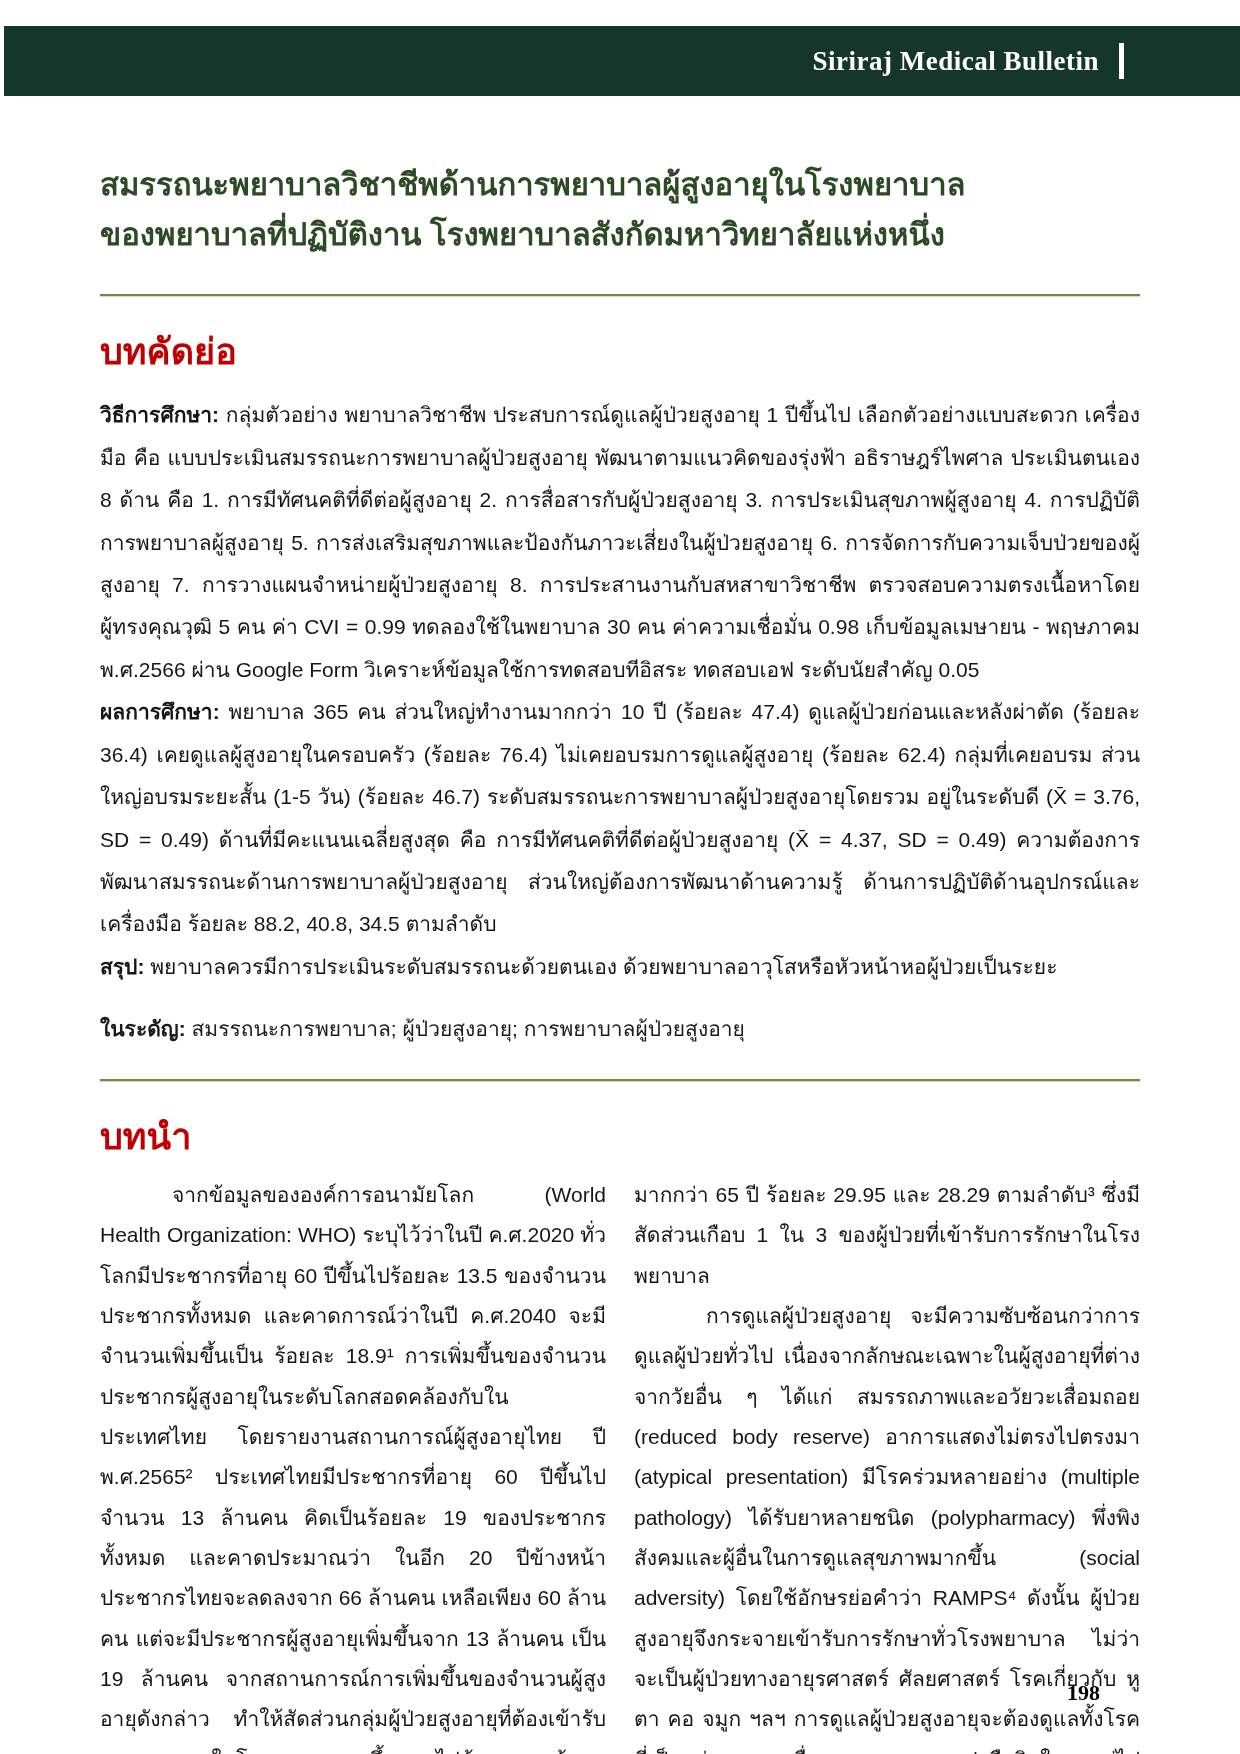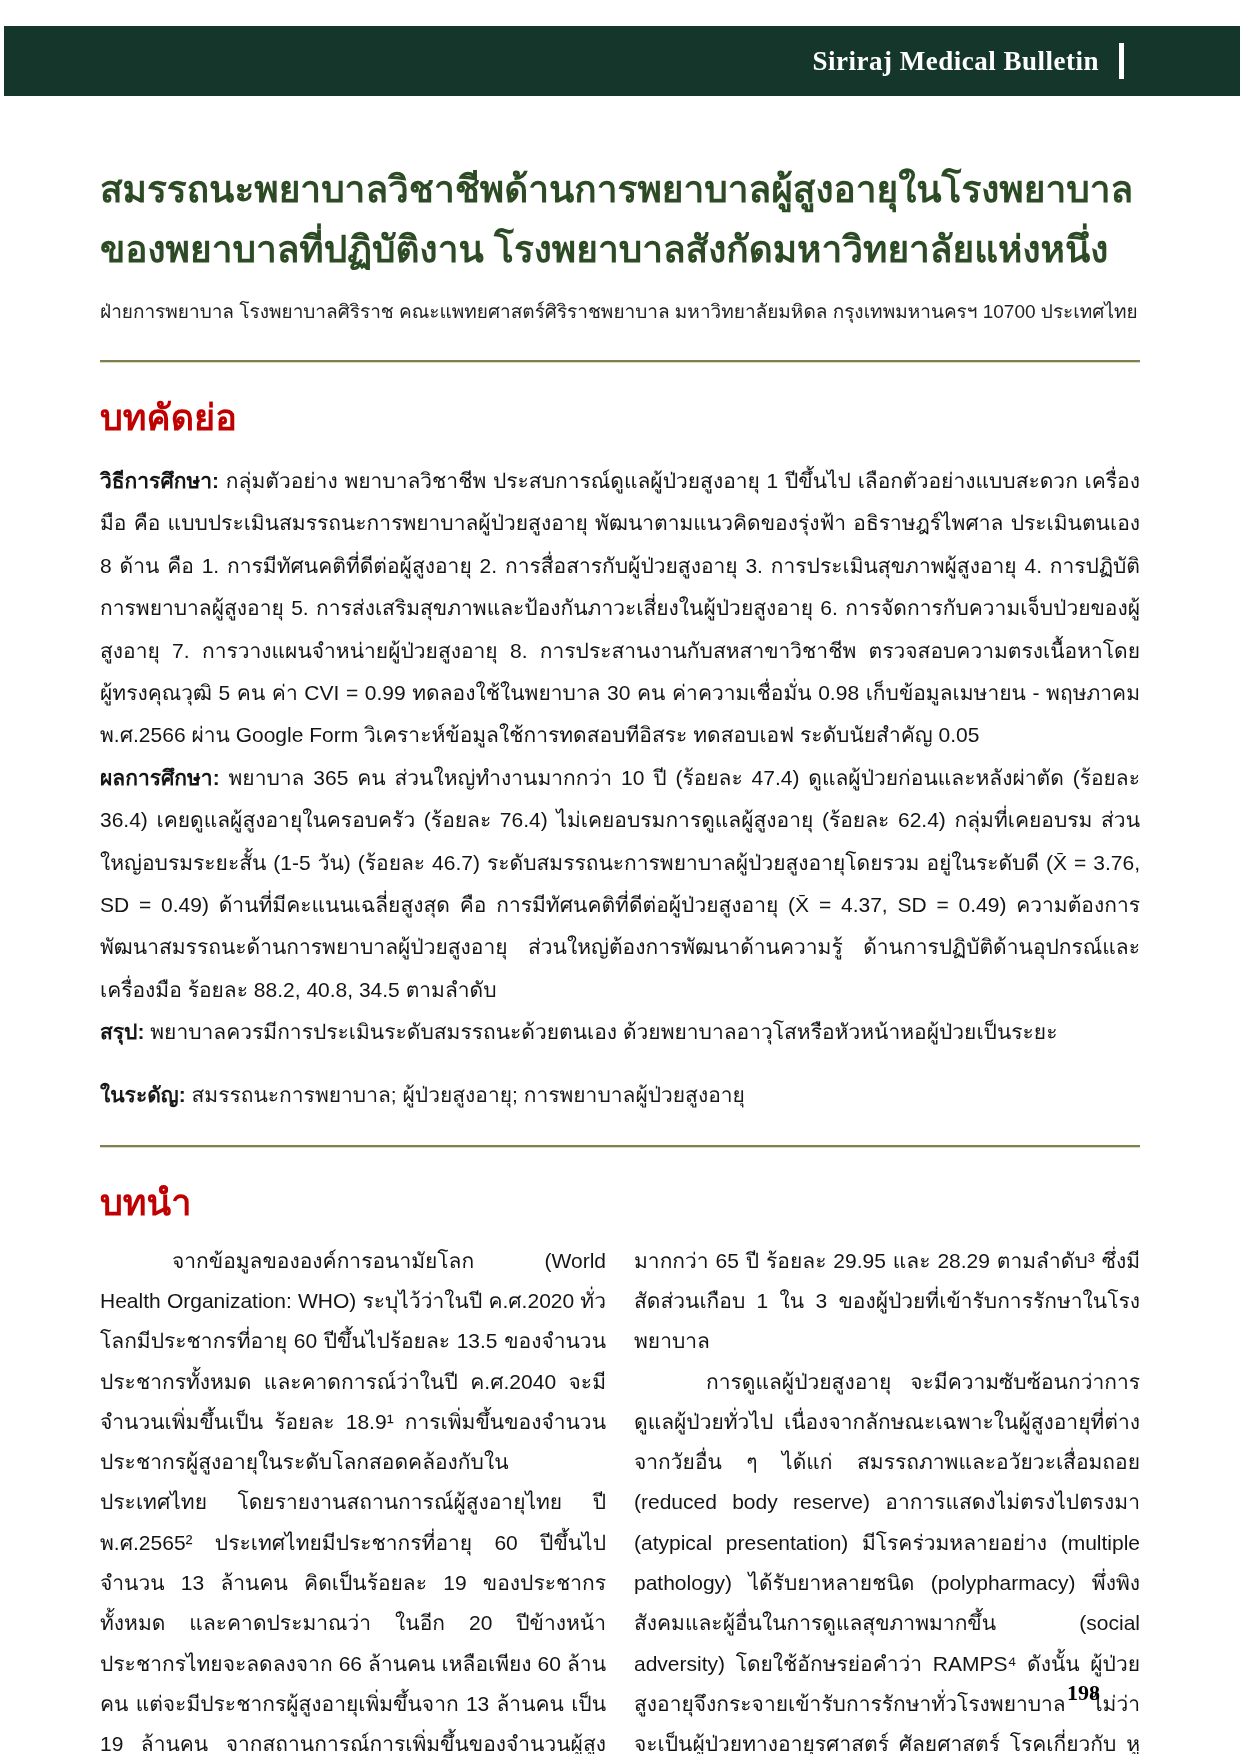--- a/index.html
+++ b/index.html
@@ -22,21 +22,21 @@
     font-family: "Liberation Serif", serif;
     font-weight: 700; font-size: 27px; color: #ffffff;
     letter-spacing: 0.5px;
   }
   .banner-rule {
     width: 5px; height: 36px; background: #ffffff; margin-left: 20px;
   }
   
   .content { position: absolute; top: 160px; left: 100px; width: 1040px; }
   .article-title {
-    color: #2c4a24; font-weight: 700; font-size: 37px; line-height: 1.62;
+    color: #2c4a24; font-weight: 700; font-size: 31px; line-height: 1.62;
   }
   .authors { margin-top: 26px; font-size: 20px; font-weight: 700; color: #111; }
   .affiliation { margin-top: 16px; font-size: 19px; font-weight: 400; color: #222; }
   .rule {
     margin-top: 34px; height: 0;
     border-top: 2px solid #7e8050;
     border-bottom: 1px solid #d9d9bd;
   }
   .section-heading {
     margin-top: 26px; color: #c00000; font-weight: 700; font-size: 36px;
@@ -69,21 +69,20 @@
 </header>
 
 <main class="content">
 
   <h1 class="article-title">
     <div>สมรรถนะพยาบาลวิชาชีพด้านการพยาบาลผู้สูงอายุในโรงพยาบาล</div>
     <div>ของพยาบาลที่ปฏิบัติงาน โรงพยาบาลสังกัดมหาวิทยาลัยแห่งหนึ่ง</div>
   </h1>
 
 
-  <div class="affiliation">ฝ่ายการพยาบาล โรงพยาบาลศิริราช คณะแพทยศาสตร์ศิริราชพยาบาล มหาวิทยาลัยมหิดล กรุงเทพมหานครฯ 10700 ประเทศไทย</div>
 
   <div class="rule"></div>
 
   <h2 class="section-heading">บทคัดย่อ</h2>
 
   <div class="abstract-body">
     <p><span class="inline-label">วิธีการศึกษา:</span><span> กลุ่มตัวอย่าง พยาบาลวิชาชีพ ประสบการณ์ดูแลผู้ป่วยสูงอายุ 1 ปีขึ้นไป เลือกตัวอย่างแบบสะดวก เครื่องมือ คือ แบบประเมินสมรรถนะการพยาบาลผู้ป่วยสูงอายุ พัฒนาตามแนวคิดของรุ่งฟ้า อธิราษฎร์ไพศาล ประเมินตนเอง 8 ด้าน คือ 1. การมีทัศนคติที่ดีต่อผู้สูงอายุ 2. การสื่อสารกับผู้ป่วยสูงอายุ 3. การประเมินสุขภาพผู้สูงอายุ 4. การปฏิบัติการพยาบาลผู้สูงอายุ 5. การส่งเสริมสุขภาพและป้องกันภาวะเสี่ยงในผู้ป่วยสูงอายุ 6. การจัดการกับความเจ็บป่วยของผู้สูงอายุ 7. การวางแผนจำหน่ายผู้ป่วยสูงอายุ 8. การประสานงานกับสหสาขาวิชาชีพ ตรวจสอบความตรงเนื้อหาโดยผู้ทรงคุณวุฒิ 5 คน ค่า CVI = 0.99 ทดลองใช้ในพยาบาล 30 คน ค่าความเชื่อมั่น 0.98 เก็บข้อมูลเมษายน - พฤษภาคม พ.ศ.2566 ผ่าน Google Form วิเคราะห์ข้อมูลใช้การทดสอบทีอิสระ ทดสอบเอฟ ระดับนัยสำคัญ 0.05</span></p>
     <p><span class="inline-label">ผลการศึกษา:</span><span> พยาบาล 365 คน ส่วนใหญ่ทำงานมากกว่า 10 ปี (ร้อยละ 47.4) ดูแลผู้ป่วยก่อนและหลังผ่าตัด (ร้อยละ 36.4) เคยดูแลผู้สูงอายุในครอบครัว (ร้อยละ 76.4) ไม่เคยอบรมการดูแลผู้สูงอายุ (ร้อยละ 62.4) กลุ่มที่เคยอบรม ส่วนใหญ่อบรมระยะสั้น (1-5 วัน) (ร้อยละ 46.7) ระดับสมรรถนะการพยาบาลผู้ป่วยสูงอายุโดยรวม อยู่ในระดับดี (X̄ = 3.76, SD = 0.49) ด้านที่มีคะแนนเฉลี่ยสูงสุด คือ การมีทัศนคติที่ดีต่อผู้ป่วยสูงอายุ (X̄ = 4.37, SD = 0.49) ความต้องการพัฒนาสมรรถนะด้านการพยาบาลผู้ป่วยสูงอายุ ส่วนใหญ่ต้องการพัฒนาด้านความรู้ ด้านการปฏิบัติด้านอุปกรณ์และเครื่องมือ ร้อยละ 88.2, 40.8, 34.5 ตามลำดับ</span></p>
     <p><span class="inline-label">สรุป:</span><span> พยาบาลควรมีการประเมินระดับสมรรถนะด้วยตนเอง ด้วยพยาบาลอาวุโสหรือหัวหน้าหอผู้ป่วยเป็นระยะ</span></p>
   </div>

